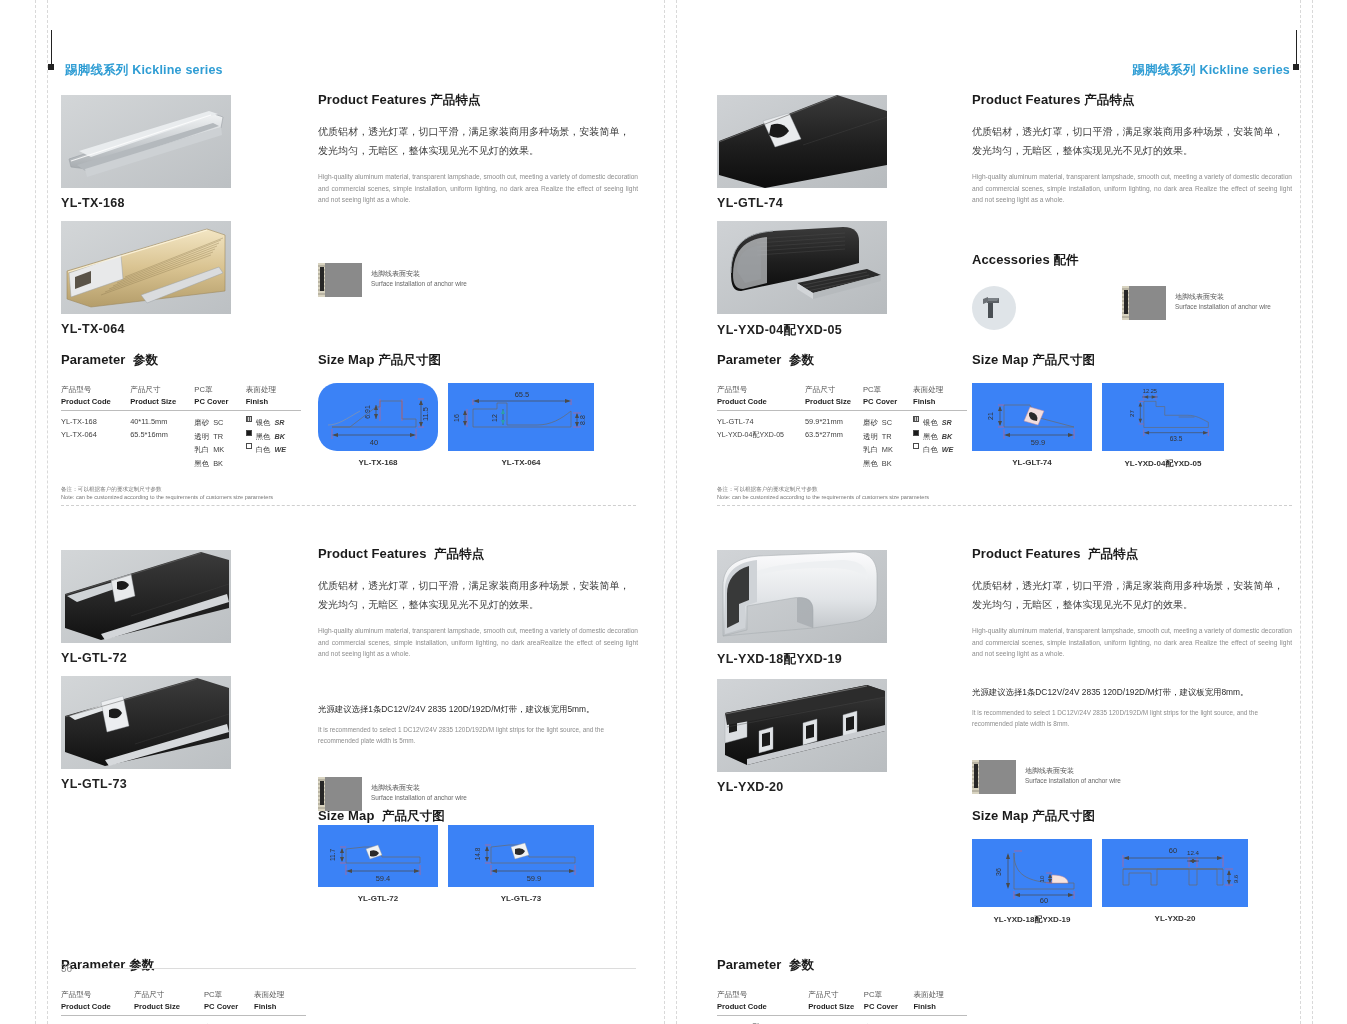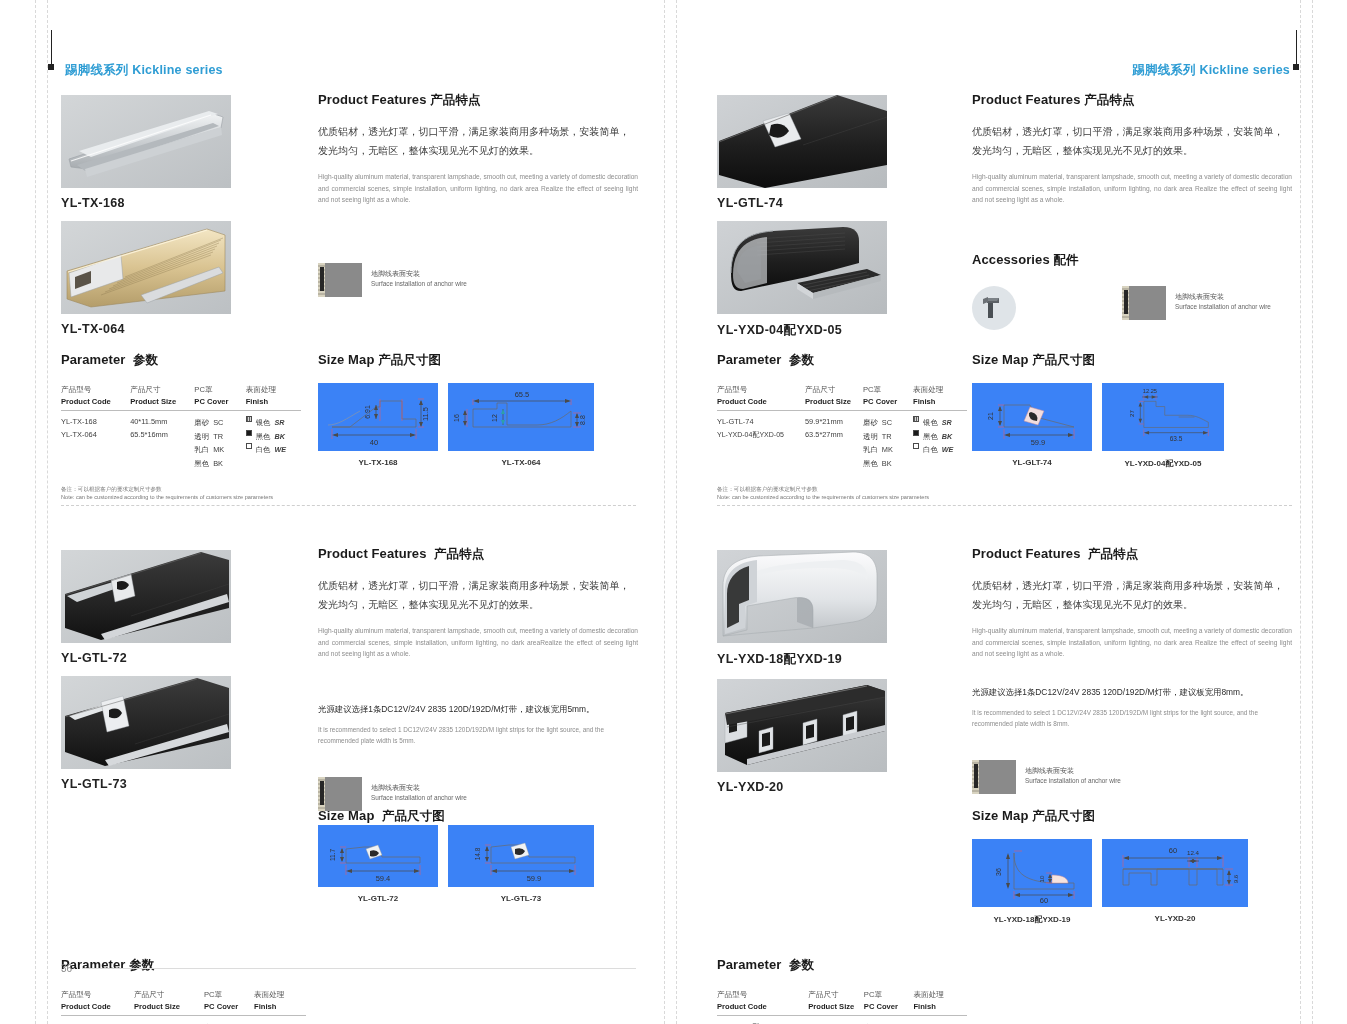--- a/index.html
+++ b/index.html
@@ -274,21 +274,21 @@
         <div class="note-en">Note: can be customized according to the requirements of customers size parameters</div>
       </div>
     </div>
 
     <div class="quad" style="left:271px;top:352px;">
       <h3 class="sec-title">
         <span>Size Map</span> <span class="cn">产品尺寸图</span>
       </h3>
       <div class="smaps" style="margin-top:14px;">
         <div class="smap">
-          <div class="box" style="width:120px;height:68px;">
+          <div class="box" style="width:120px;height:68px;border-radius:19px;">
             <svg width="116" height="64" viewBox="0 0 116 64">
               <g stroke="#6a6a6a" stroke-width=".7" fill="none">
                 <path d="M12,42 L30,42 L56,22 L60,22 L60,16 L82,16 L82,34 L96,34 L96,42 L12,42 Z"></path>
               </g>
               <path d="M8,40 C18,40 26,34 40,26" stroke="#999" stroke-width=".6" fill="none"></path>
               <g stroke="#e05a6e" stroke-width=".6" fill="none">
                 <path d="M60,14 L60,36"></path>
                   <path d="M82,14 L82,36"></path>
                 <path d="M12,44 L12,54"></path>
                   <path d="M96,44 L96,54"></path>

